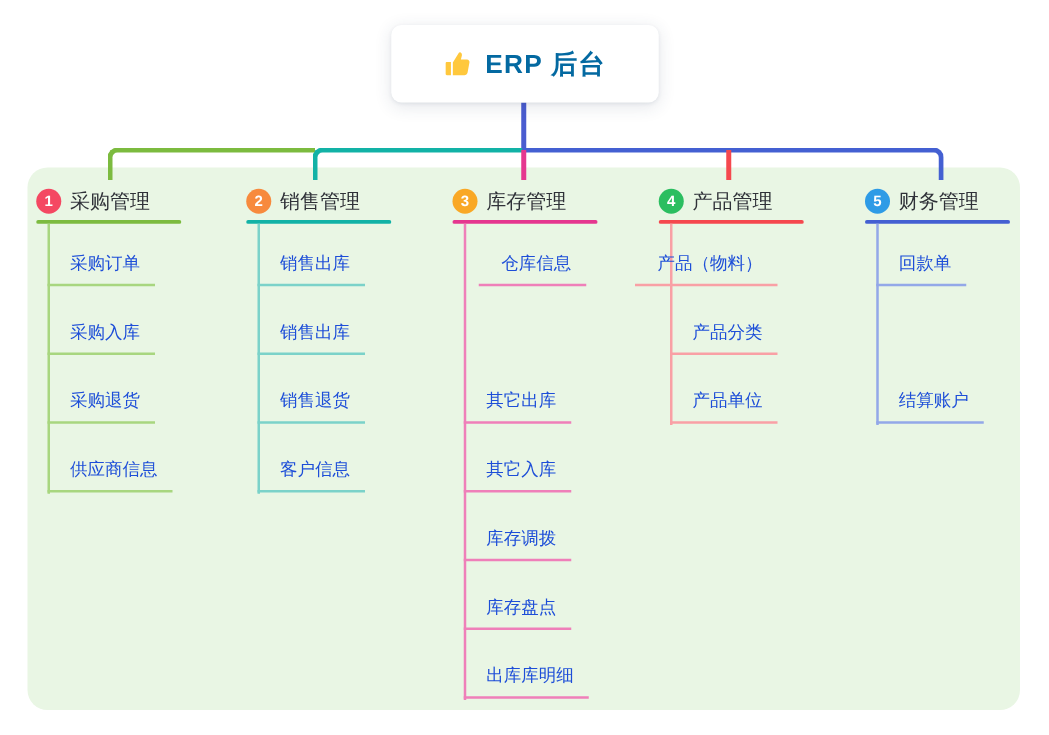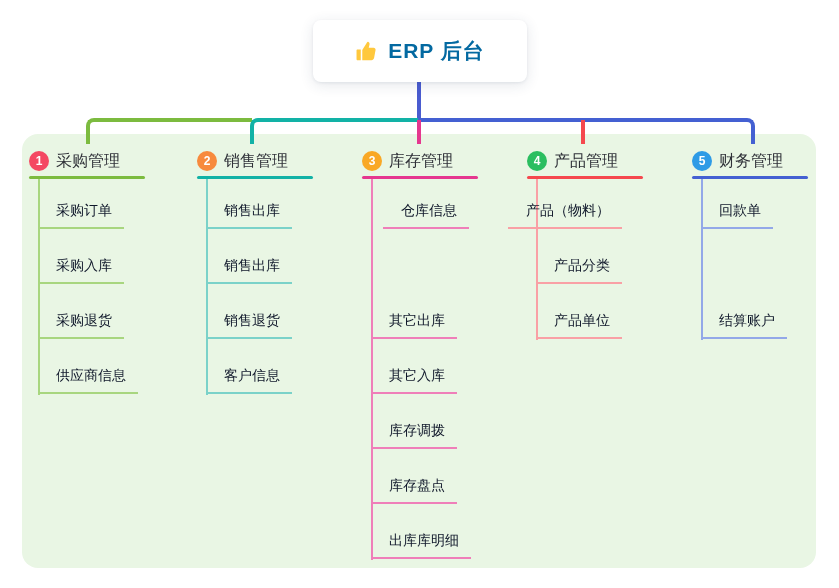--- a/index.html
+++ b/index.html
@@ -43,21 +43,21 @@
 
   
   .spine{position:absolute;width:2px;top:179px;}
   .sp1{left:38px;height:216px;background:#A8D67F;}
   .sp2{left:206px;height:216px;background:#7BD2C9;}
   .sp3{left:371px;height:381px;background:#EF7FB9;}
   .sp4{left:536px;height:161px;background:#F9A0A5;}
   .sp5{left:701px;height:161px;background:#93A8E8;}
 
   .child{position:absolute;padding:0 12px 7px 18px;border-bottom:2px solid;線:none;
-         font-size:14px;line-height:20px;color:#0f172a;white-space:nowrap;}
+         font-size:14px;line-height:20px;color:#1d4ed8;white-space:nowrap;}
   .c1{border-color:#A8D67F;} .c2{border-color:#7BD2C9;} .c3{border-color:#EF7FB9;}
   .c4{border-color:#F9A0A5;} .c5{border-color:#93A8E8;}
 </style>
 </head>
 <body>
 
 <div class="stage">
 
   <div class="panel"></div>
 

